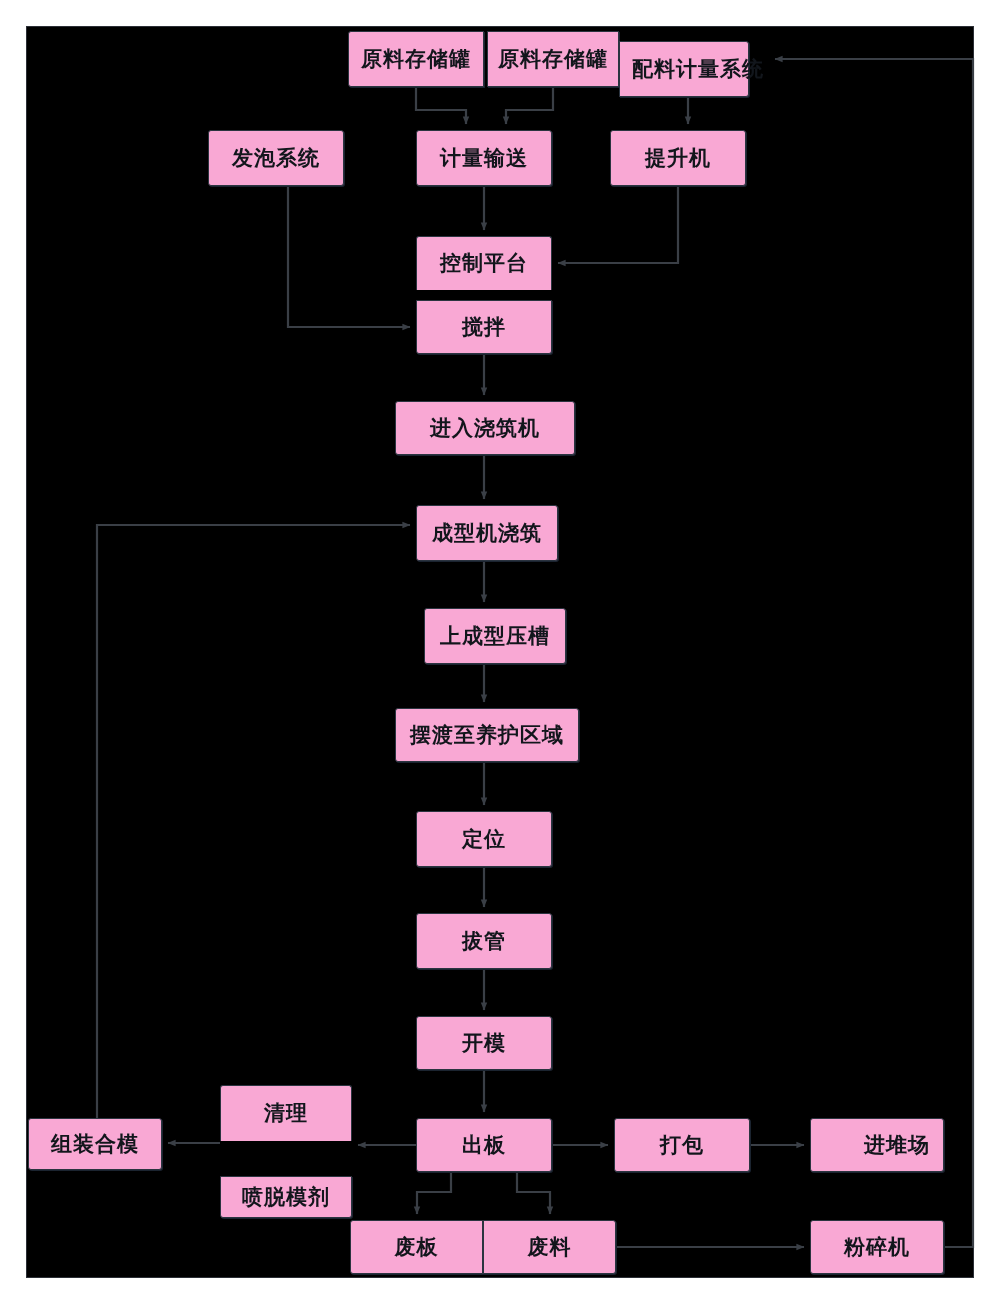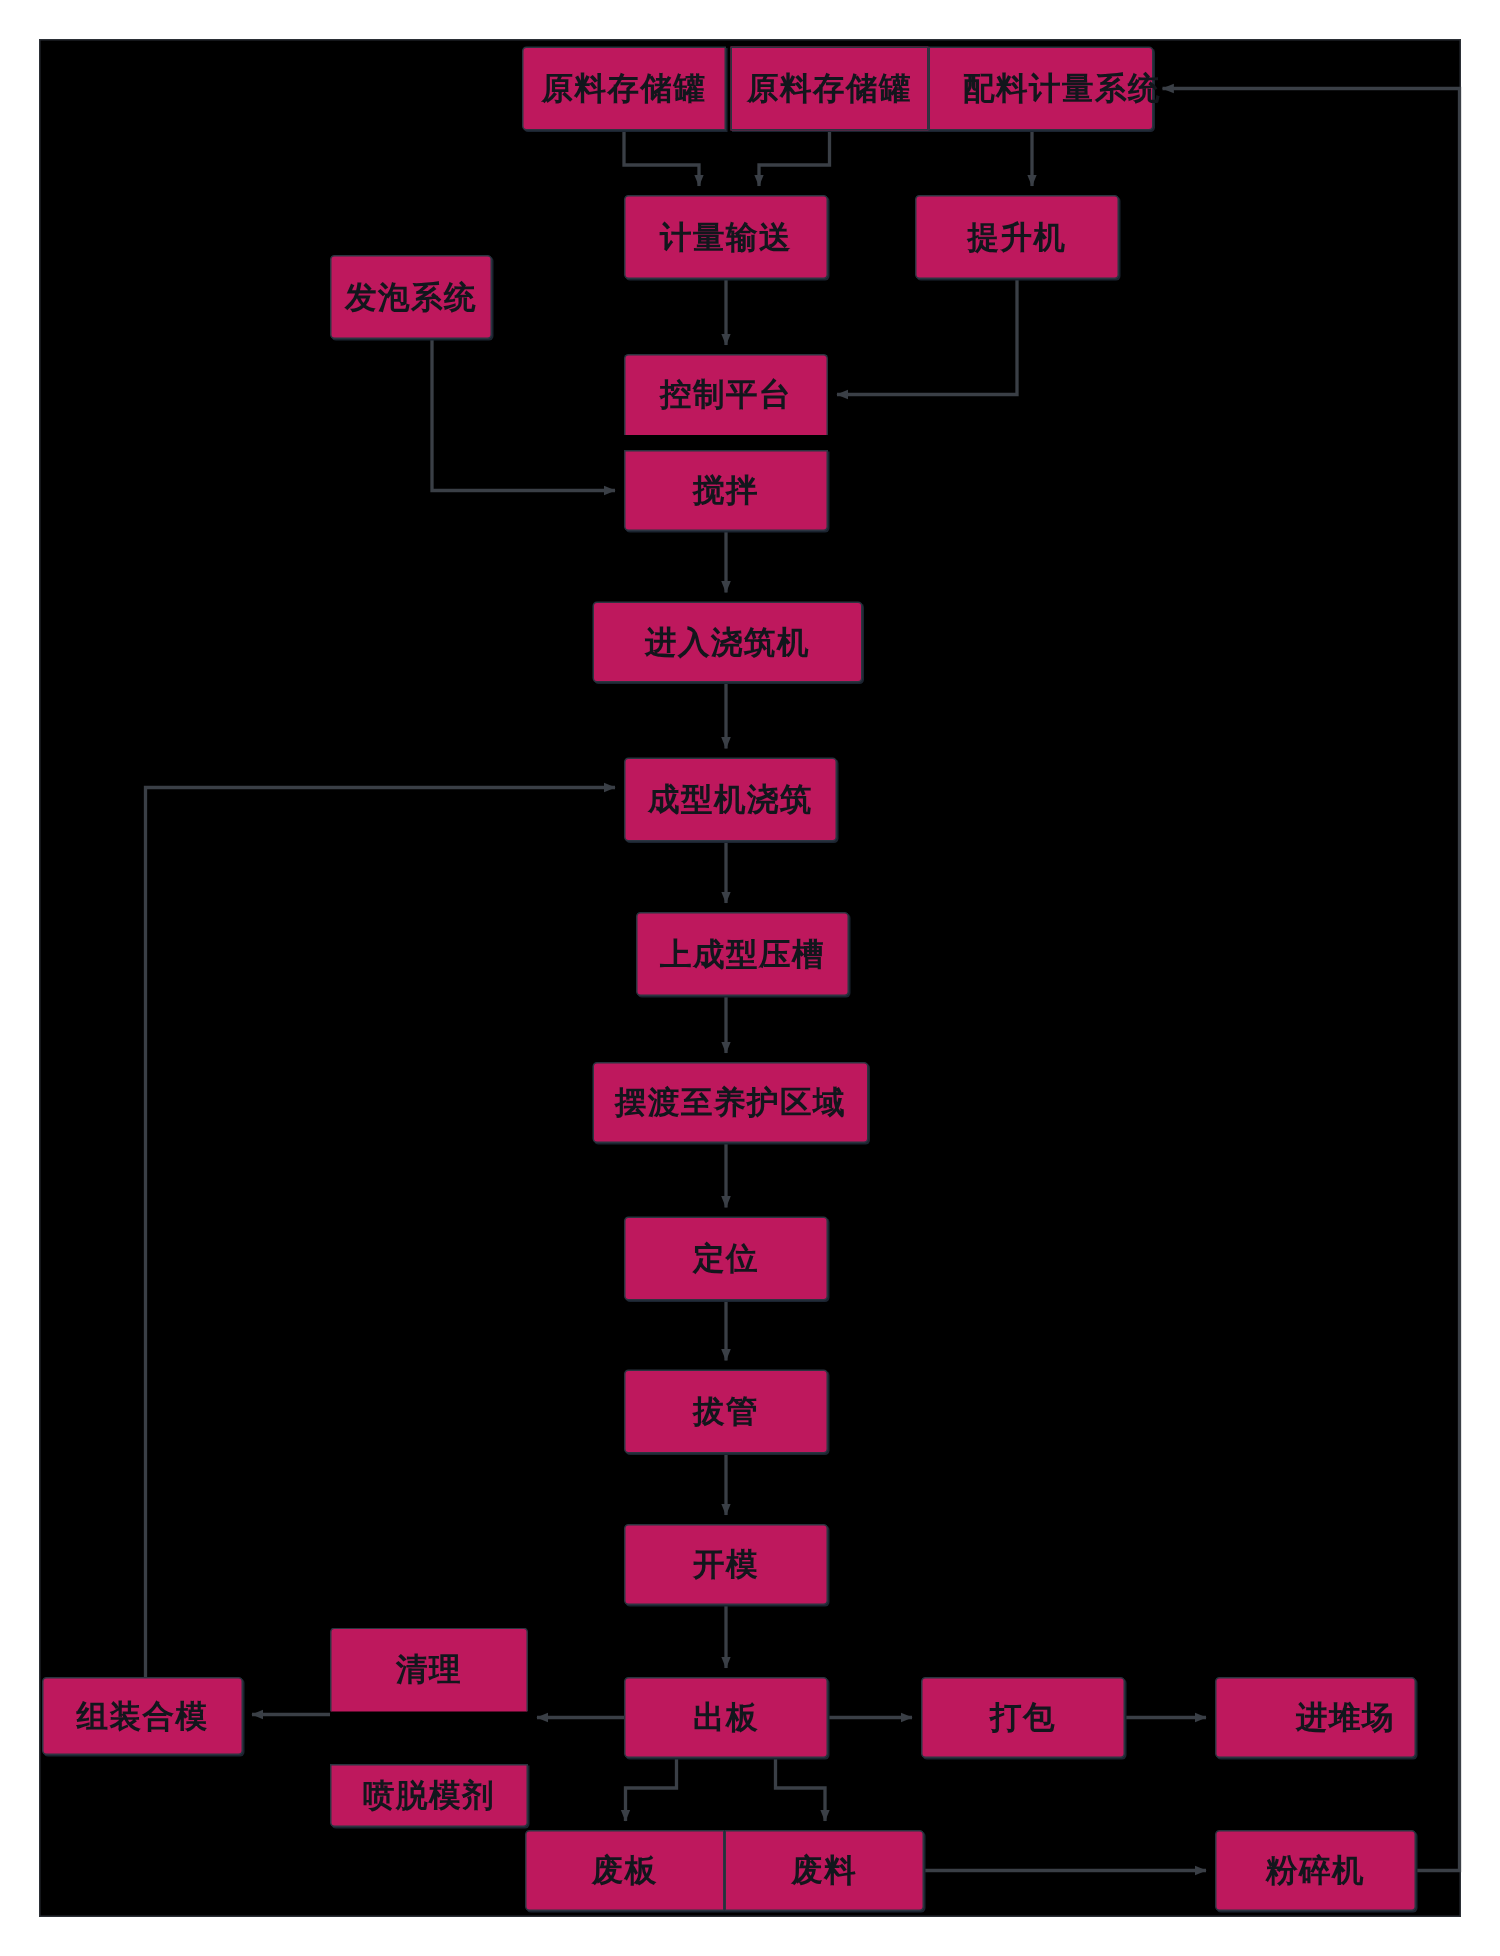--- a/index.html
+++ b/index.html
@@ -29,21 +29,21 @@
     position: absolute;
     left: 0;
     top: 0;
     width: 1000px;
     height: 1304px;
     pointer-events: none;
   }
   .node {
     position: absolute;
     box-sizing: border-box;
-    background: #be185d;
+    background: #f9a8d4;
     border: 1px solid #2b3440;
     border-radius: 3px;
     box-shadow: 1px 1px 0 #1b2430;
     display: flex;
     align-items: center;
     justify-content: center;
     color: #12161c;
     font-size: 21px;
     font-weight: 700;
     letter-spacing: 1px;
@@ -125,23 +125,23 @@
       <path d="M517,1172 L517,1192 L550,1192 L550,1214"></path>
 
       <path d="M616,1247 L804,1247"></path>
 
       <path d="M944,1247 L973,1247 L973,59 L775,59"></path>
     </g>
   </svg>
 
   <div class="node flat-left" style="left:348px;top:31px;width:136px;height:56px;">原料存储罐</div>
   <div class="node flat-mid" style="left:487px;top:31px;width:132px;height:56px;">原料存储罐</div>
-  <div class="node flat-right" style="left:619px;top:31px;width:150px;height:56px;padding-left:28px;">配料计量系统</div>
+  <div class="node flat-right" style="left:619px;top:41px;width:130px;height:56px;padding-left:28px;">配料计量系统</div>
 
-  <div class="node" style="left:220px;top:130px;width:108px;height:56px;margin-top:40px;">发泡系统</div>
+  <div class="node" style="left:208px;top:130px;width:136px;height:56px;">发泡系统</div>
   <div class="node" style="left:416px;top:130px;width:136px;height:56px;">计量输送</div>
   <div class="node" style="left:610px;top:130px;width:136px;height:56px;">提升机</div>
 
   <div class="node stack-top" style="left:416px;top:236px;width:136px;height:54px;">控制平台</div>
   <div class="node stack-bottom" style="left:416px;top:300px;width:136px;height:54px;">搅拌</div>
 
   <div class="node" style="left:395px;top:401px;width:180px;height:54px;">进入浇筑机</div>
   <div class="node" style="left:416px;top:505px;width:142px;height:56px;">成型机浇筑</div>
   <div class="node" style="left:424px;top:608px;width:142px;height:56px;">上成型压槽</div>
   <div class="node" style="left:395px;top:708px;width:184px;height:54px;">摆渡至养护区域</div>

